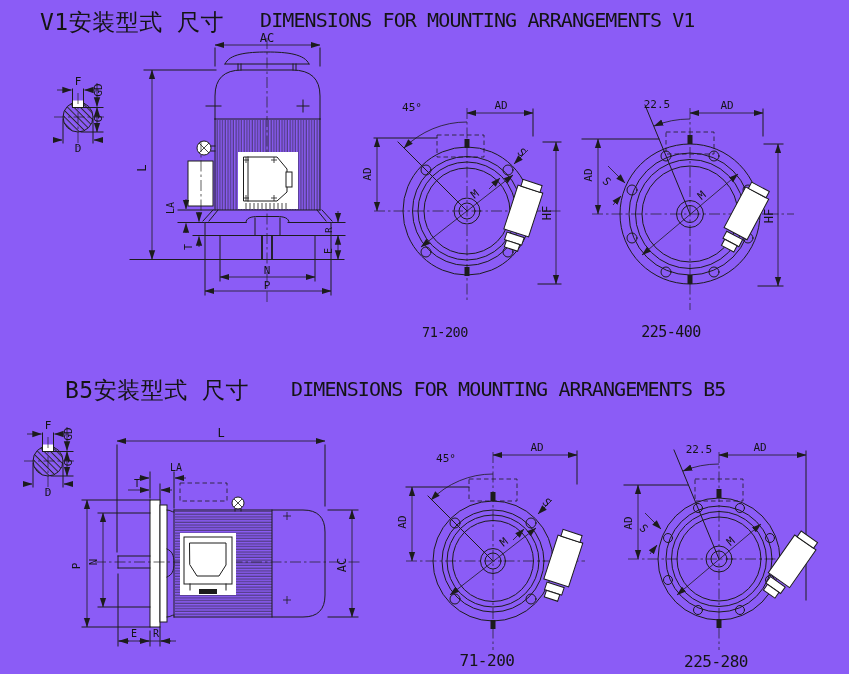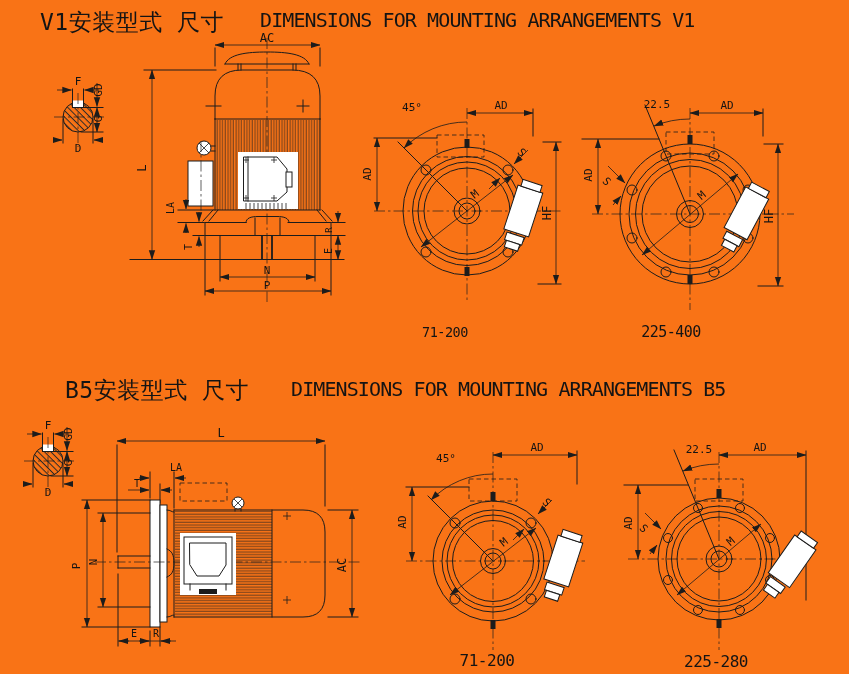--- a/index.html
+++ b/index.html
@@ -1,16 +1,16 @@
 <!DOCTYPE html>
 <html><head>
 <meta charset="utf-8">
 <style>
   html,body{margin:0;padding:0;background:#ffffff;}
-  .stage{position:relative;width:849px;height:674px;background:#f97316;overflow:hidden;}
+  .stage{position:relative;width:849px;height:674px;background:#8b5cf6;overflow:hidden;}
   svg{display:block;}
   .ln{fill:none;stroke:#1c1c1c;stroke-width:1;stroke-linecap:square;}
   .ln2{fill:none;stroke:#1c1c1c;stroke-width:1.8;}
   .dim{fill:none;stroke:#1c1c1c;stroke-width:0.8;}
   .cl{fill:none;stroke:#1c1c1c;stroke-width:0.7;stroke-dasharray:11 3 2.5 3;}
   .hid{fill:none;stroke:#1c1c1c;stroke-width:0.8;stroke-dasharray:4.5 3;}
   .fil{fill:#1c1c1c;stroke:none;}
   .box{fill:#ffffff;stroke:#1c1c1c;stroke-width:1;}
   text{font-family:"DejaVu Sans Mono","Liberation Sans",sans-serif;fill:#141414;text-anchor:middle;}
   .ttl{text-anchor:start;font-size:23px;letter-spacing:0.5px;}

